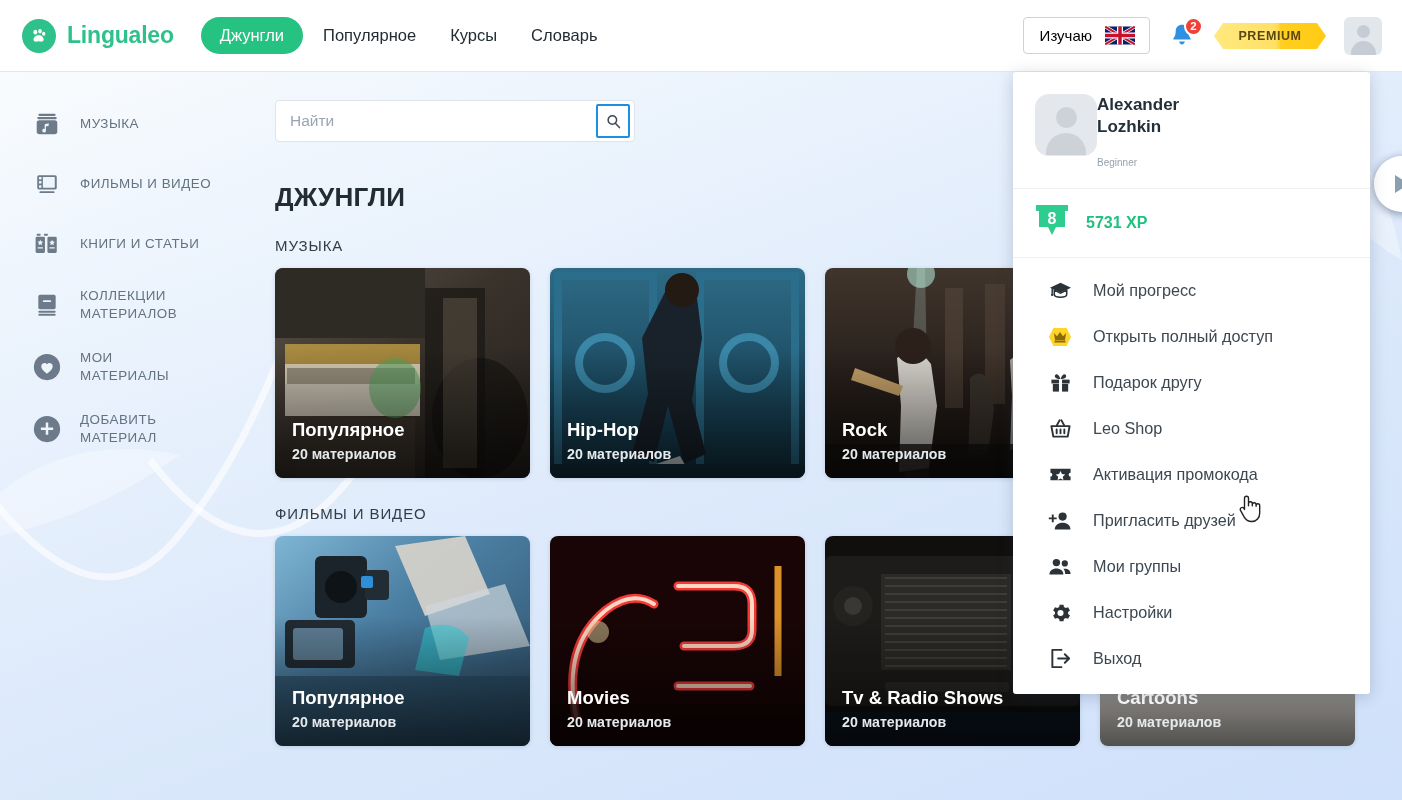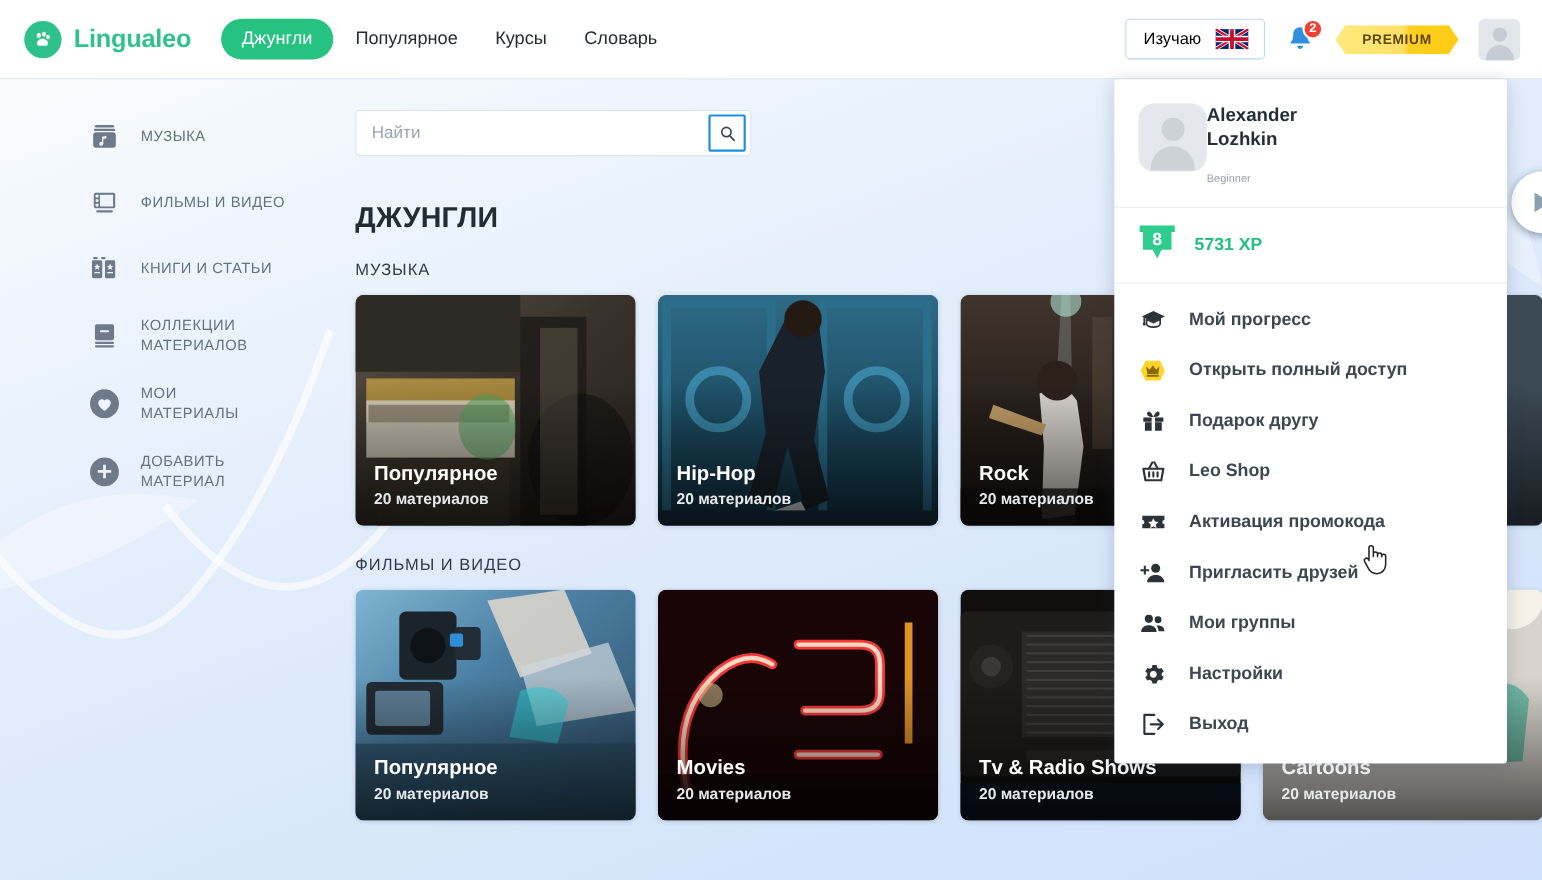--- a/index.html
+++ b/index.html
@@ -62,21 +62,21 @@
     color: #5a4710; letter-spacing: 0.6px;
   }
   .avatar-btn {
     width: 38px; height: 38px; border-radius: 6px; background: #e2e7ec;
     overflow: hidden; cursor: pointer; position: relative;
   }
   .avatar-btn .head { position:absolute; width: 13px; height:13px; border-radius:50%; background:#c5ccd4; left:12.5px; top:8px;}
   .avatar-btn .body { position:absolute; width: 25px; height:14px; border-radius:13px 13px 0 0; background:#c5ccd4; left:6.5px; top:24px;}
 
   
-  .body-area { position: relative; display: flex; height: 614px; margin-left: 48px; }
+  .body-area { position: relative; display: flex; height: 614px; }
 
   
   .sidebar { width: 275px; flex: 0 0 275px; padding-top: 22px; }
   .side-item {
     display: flex; align-items: center; gap: 18px;
     padding: 13px 0 13px 32px; cursor: pointer; min-height: 60px;
   }
   .side-icon { width: 30px; height: 30px; flex: 0 0 30px; display:flex; align-items:center; justify-content:center; }
   .side-label {
     font-size: 13.4px; color: #637381; letter-spacing: 0.5px;
@@ -145,21 +145,21 @@
   .dd-avatar .body { position:absolute; width: 40px; height:22px; border-radius:20px 20px 0 0; background:#ccd2d8; left:11px; top:39px;}
   .dd-name { font-size: 17px; font-weight: bold; color: #23303a; line-height: 1.32; max-width: 140px;}
   .dd-level { font-size: 10px; color: #97a1ab; margin-top: 18px; }
 
   .dd-xp { display: flex; align-items: center; gap: 17px; padding: 14px 20px 14px 22px; border-bottom: 1px solid #edf0f3; cursor: pointer;}
   .xp-shield { position: relative; width: 34px; height: 40px; }
   .xp-num { position: absolute; inset: 0; display: flex; align-items: center; justify-content: center;
             color: #fff; font-size: 16px; font-weight: bold; padding-bottom: 7px; }
   .dd-xp-text { font-size: 16px; font-weight: bold; color: #21c07f; }
 
-  .dd-menu { padding: 10px 0 12px 0; font-weight: bold; }
+  .dd-menu { padding: 10px 0 12px 12px; }
   .dd-item { display: flex; align-items: center; gap: 20px; padding: 10px 20px 10px 22px; cursor: pointer; }
   .dd-ic { width: 26px; height: 26px; flex: 0 0 26px; display: flex; align-items: center; justify-content: center; }
   .dd-lbl { font-size: 16.2px; color: #3c4750; }
 
   .cursor { position: absolute; z-index: 200; pointer-events: none; }
 </style>
 </head>
 <body>
 
 <div class="leaves">

